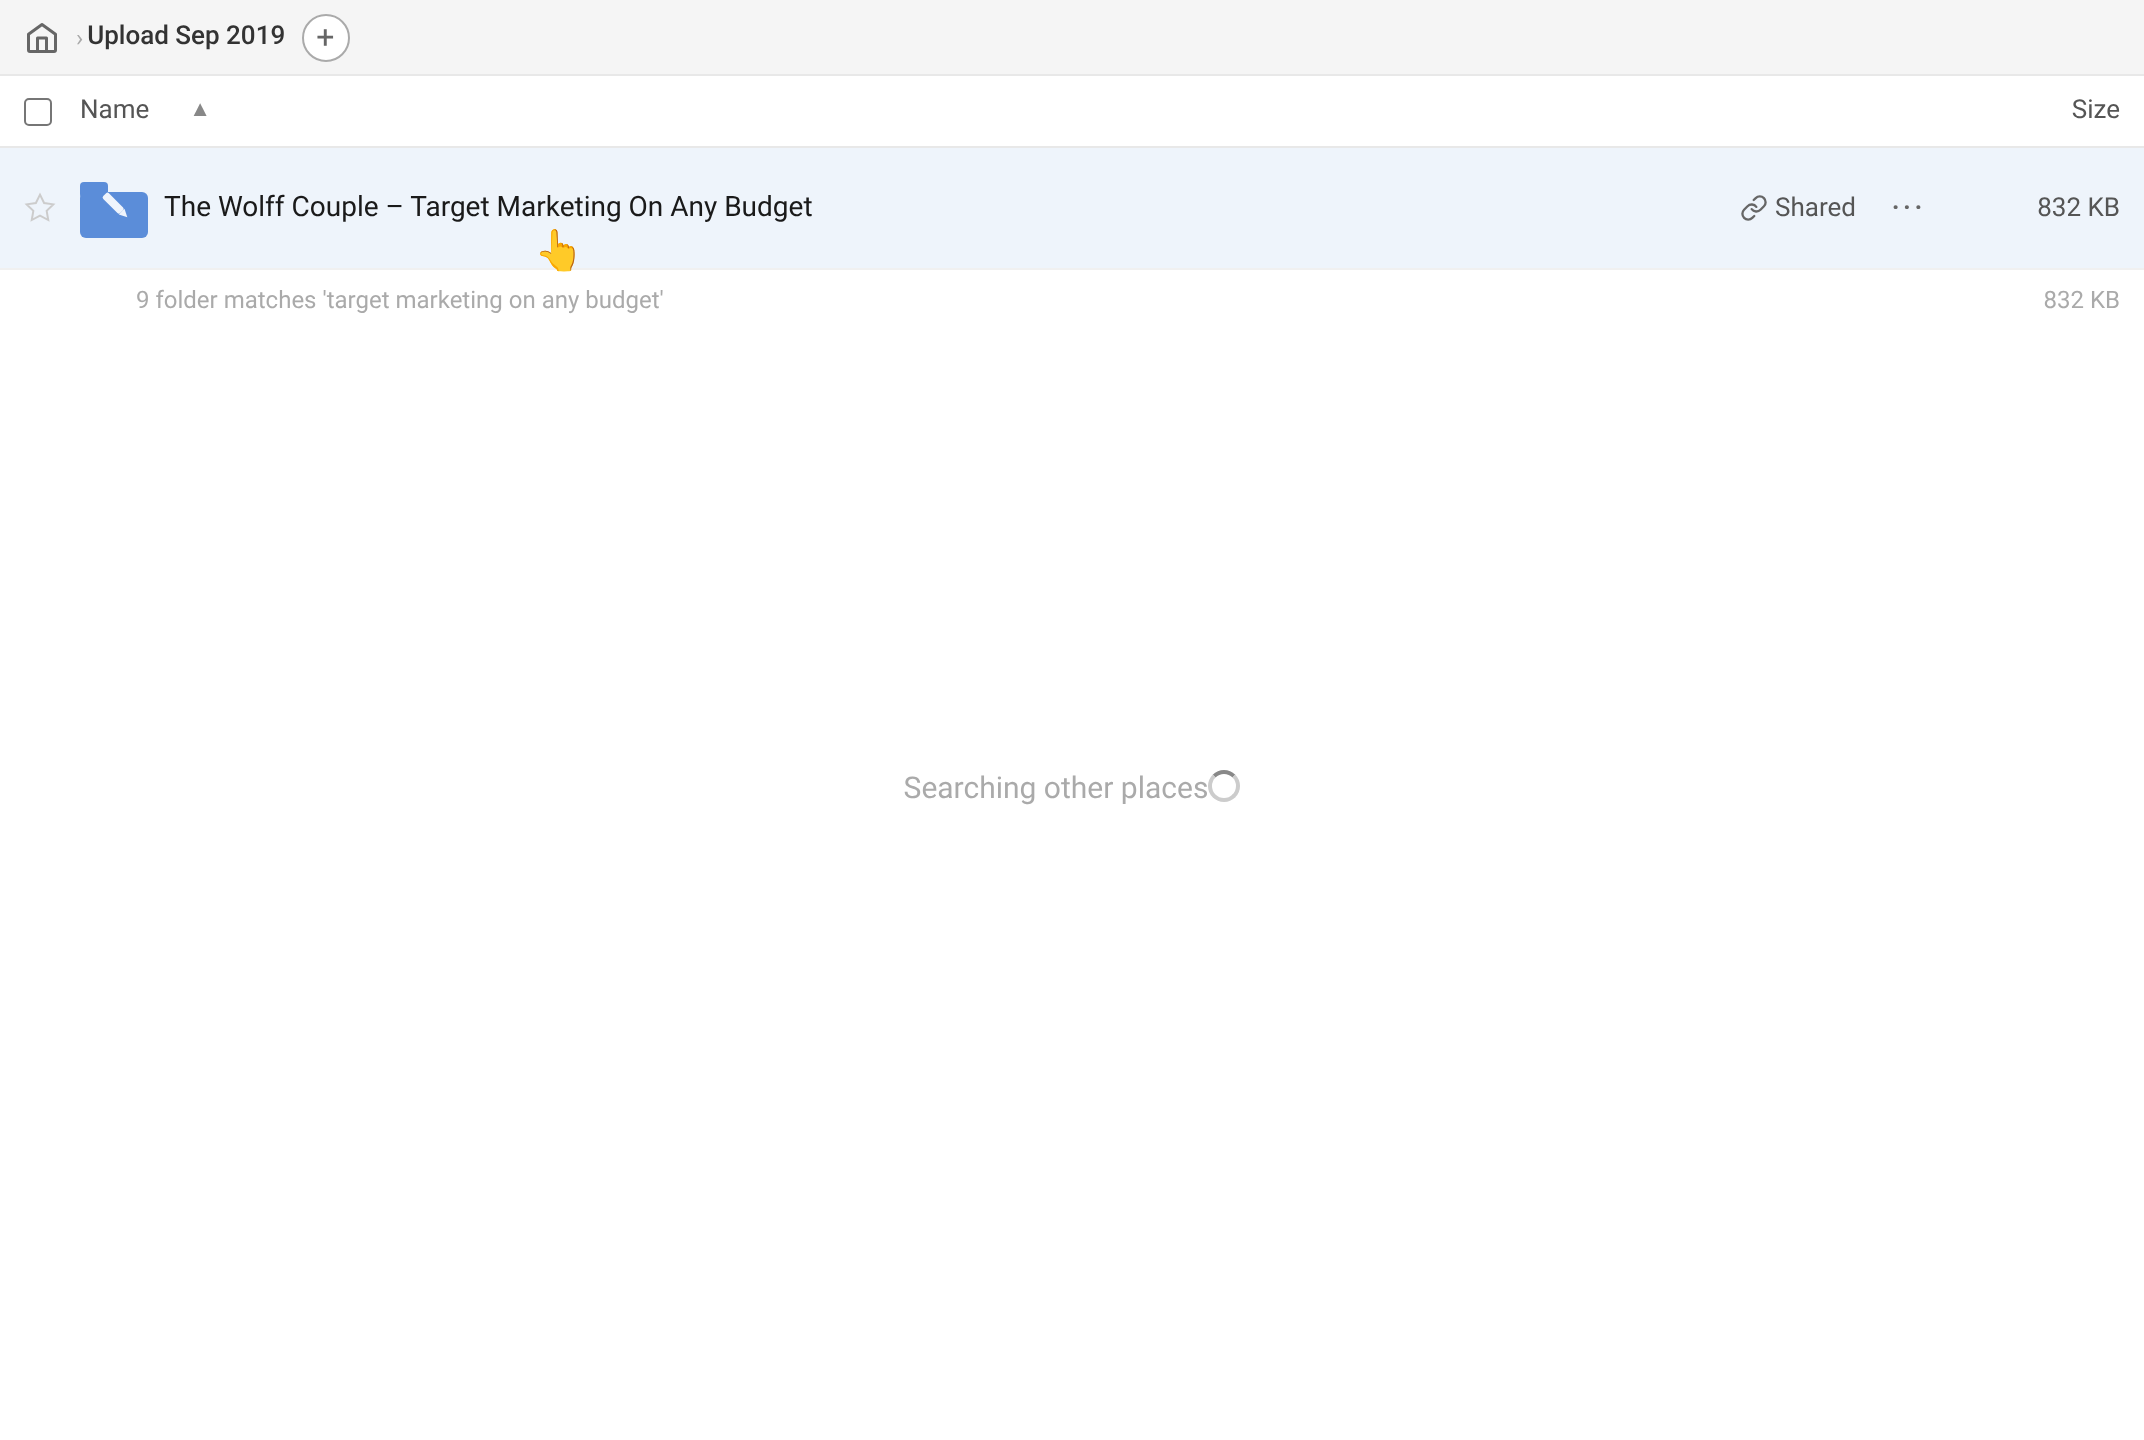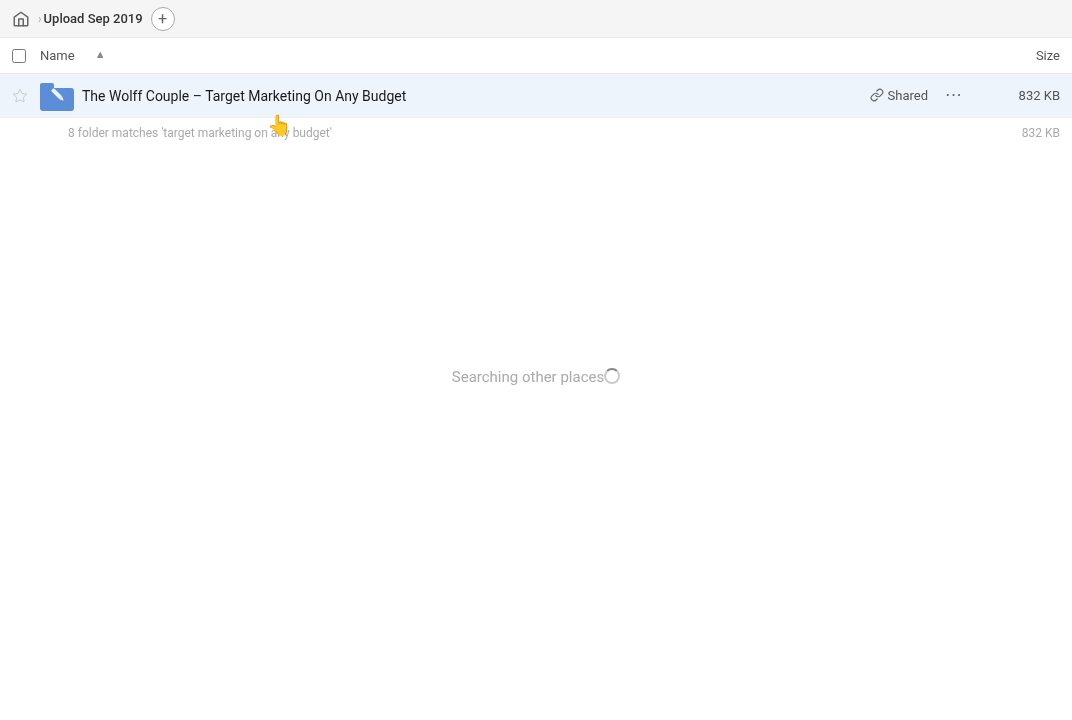--- a/index.html
+++ b/index.html
@@ -95,21 +95,21 @@
       text-align: right;
       font-size: 13px;
       color: #555;
     }
 
     
     .file-row {
       display: flex;
       align-items: center;
       padding: 4px 12px;
-      height: 44px;
+      height: 61px;
       border-bottom: 1px solid #f0f0f0;
       background: #eef4fb;
       position: relative;
     }
 
     .star-col {
       width: 24px;
       display: flex;
       align-items: center;
       margin-right: 4px;
@@ -289,21 +289,21 @@
   </div>
 
   <div class="more-btn">
     <span style="font-size:18px;letter-spacing:1px;color:#666;">···</span>
   </div>
 
   <div class="file-size">832 KB</div>
 </div>
 
 <div class="match-row">
-  <span class="match-text">8 folder matches 'target marketing on any budget'</span>
+  <span class="match-text">9 folder matches 'target marketing on any budget'</span>
   <span class="match-size">832 KB</span>
 </div>
 
 <div class="searching-area">
   <div class="searching-text">
     <span>Searching other places</span>
     <div class="spinner"></div>
   </div>
 </div>
 

